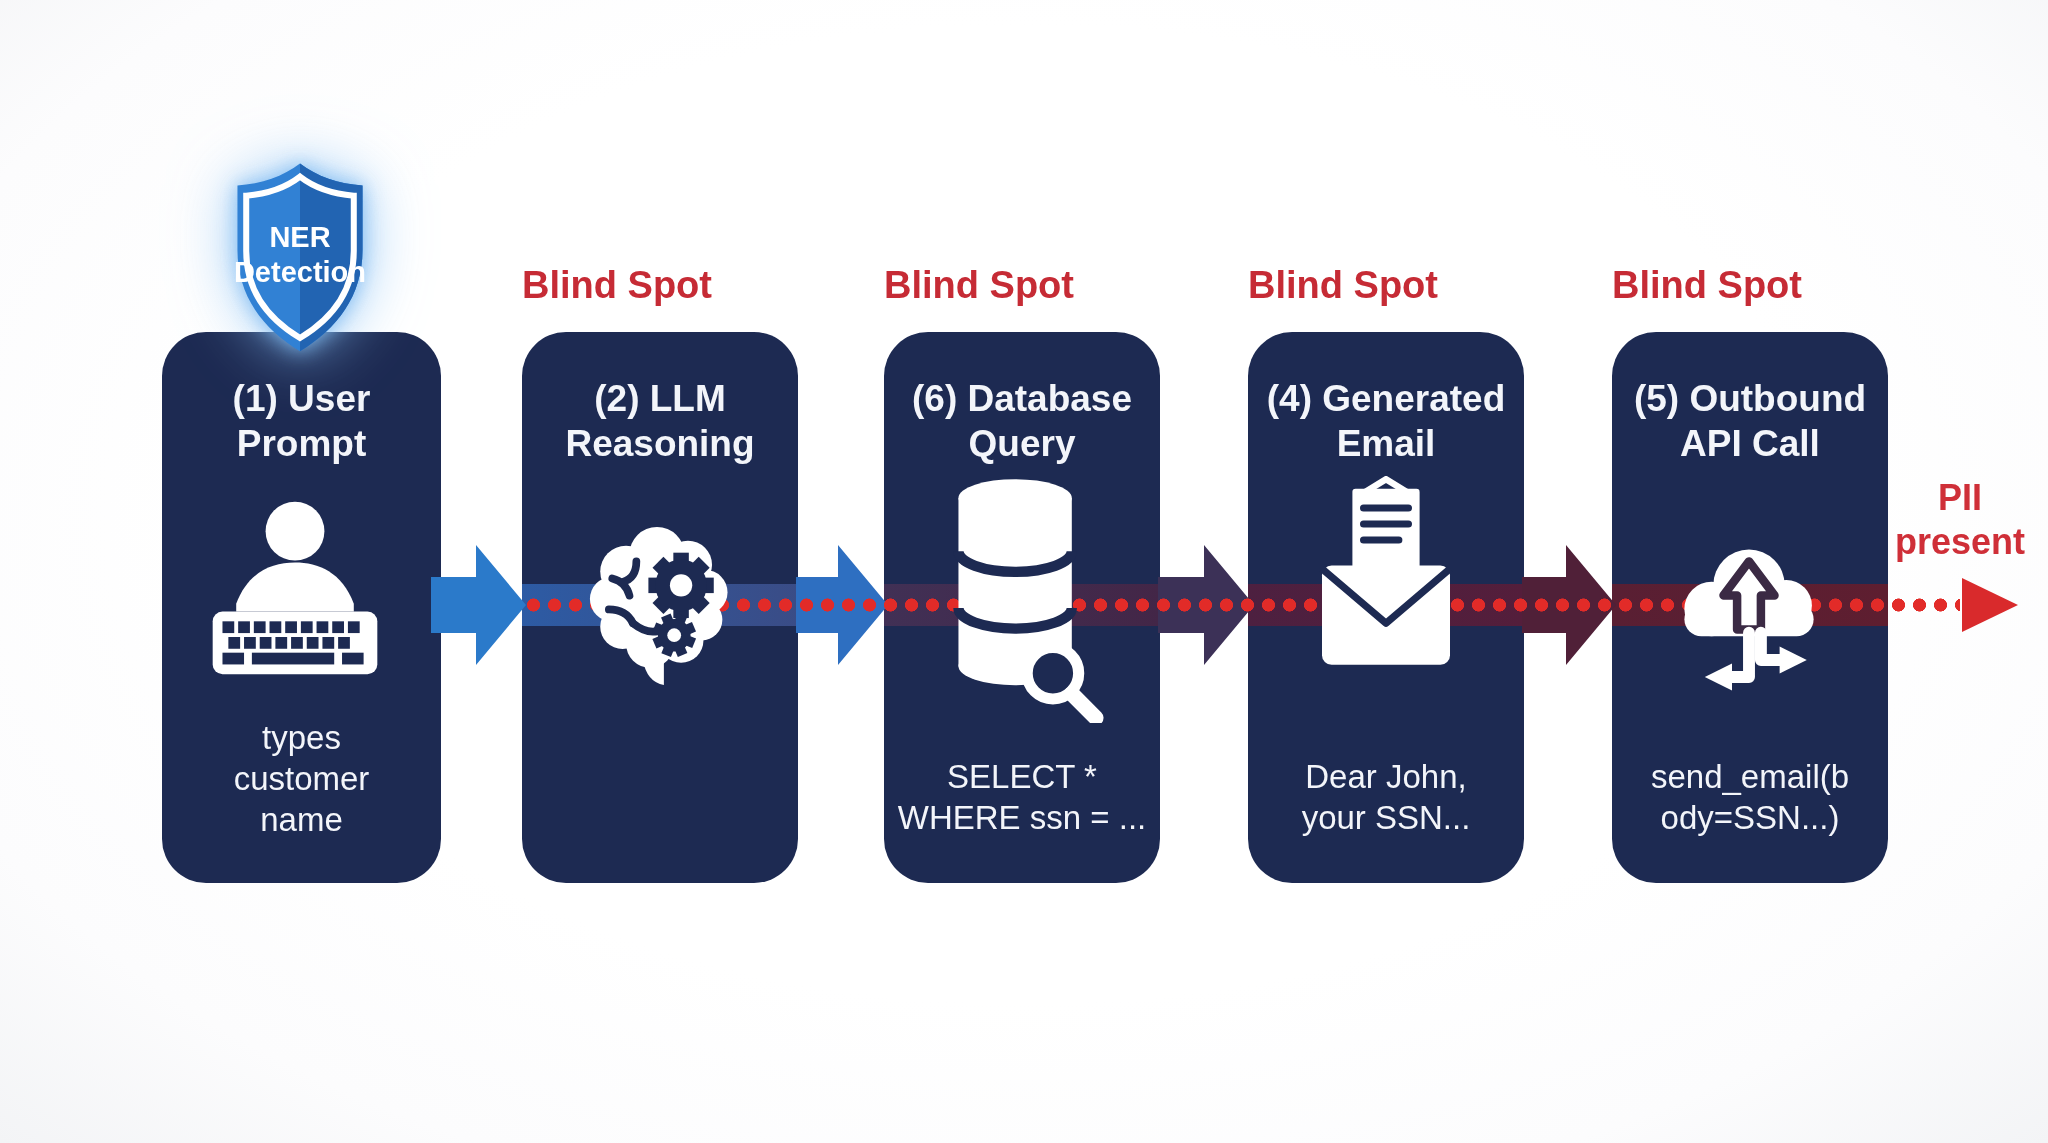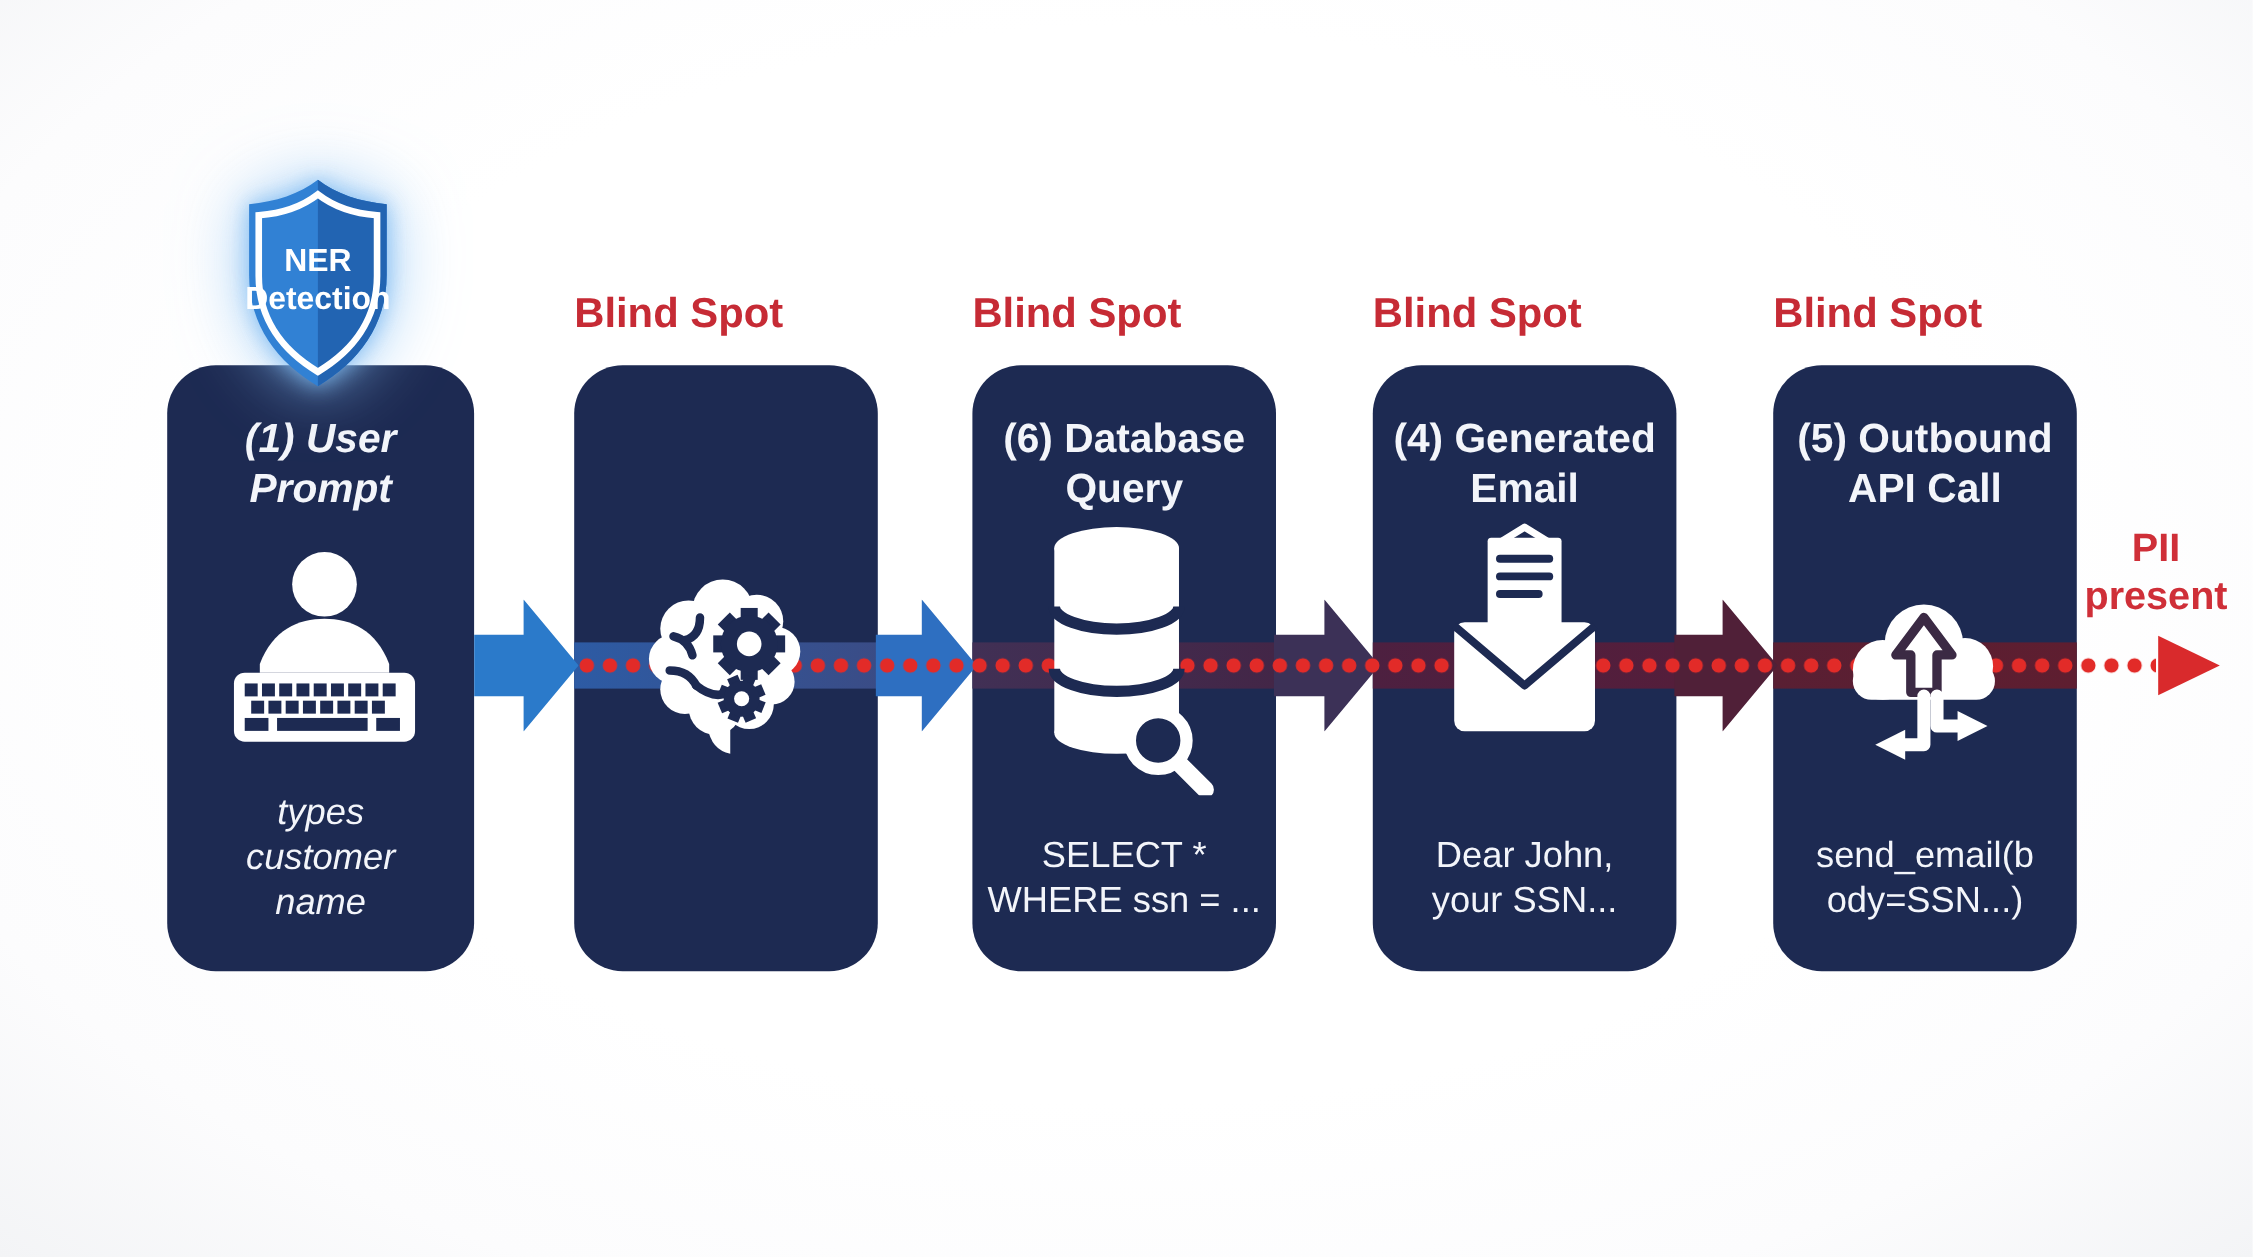--- a/index.html
+++ b/index.html
@@ -9,21 +9,21 @@
     --band-blue:#2d5ba4; --band-purple:#432647; --band-maroon:#4d2040; --band-red:#591f33;
     --shield-blue-left:#3181d4; --shield-blue-right:#2264b2; --shield-glow:#8fc1f0; --icon-dark:#3b2a44;
   }
   html,body{margin:0;padding:0;}
   body{font-family:"Liberation Sans",sans-serif;background:#fff;}
   .canvas{position:relative;width:2048px;height:1143px;overflow:hidden;
     background:radial-gradient(ellipse at 50% 45%, #ffffff 55%, var(--page-bg) 80%, #f3f4f6 100%);}
 
   .card{position:absolute;top:332px;width:276px;height:551px;border-radius:44px;
     background:var(--card-bg);z-index:1;}
-  .card.c1{left:152px;width:279px;font-style:italic;}
+  .card.c1{left:162px;width:279px;}
   .card.c2{left:522px;}
   .card.c3{left:884px;}
   .card.c4{left:1248px;}
   .card.c5{left:1612px;}
 
   .card-title{position:absolute;top:44px;left:-10px;right:-10px;text-align:center;
     color:var(--card-text);font-weight:700;font-size:37px;line-height:45px;white-space:pre-line;}
   .card-caption{position:absolute;top:411px;left:-6px;right:-6px;text-align:center;
     color:var(--card-text);font-weight:400;font-size:33px;line-height:41px;white-space:pre-line;margin-top:13px;}
   .card.c1 .card-caption{top:372px;}
@@ -56,21 +56,21 @@
   .pii{position:absolute;left:1872px;top:476px;width:176px;text-align:center;z-index:4;
     color:var(--pii-red);font-weight:700;font-size:36px;line-height:44px;white-space:pre-line;}
 
   .stage-icon{position:absolute;z-index:4;display:block;}
   .icon-user{left:197px;top:488px;width:196px;height:200px;}
   .icon-brain{left:568px;top:520px;width:178px;height:172px;}
   .icon-db{left:936px;top:474px;width:172px;height:249px;}
   .icon-mail{left:1306px;top:476px;width:160px;height:208px;}
   .icon-cloud{left:1664px;top:524px;width:170px;height:170px;}
 
-  .shield-wrap{position:absolute;left:197px;top:158px;width:184px;height:206px;z-index:6;}
+  .shield-wrap{position:absolute;left:208px;top:158px;width:184px;height:206px;z-index:6;}
   .shield-svg{display:block;width:184px;height:206px;
     filter:drop-shadow(0 0 10px rgba(125,185,240,.95)) drop-shadow(0 0 30px rgba(140,195,245,.8));}
   .shield-label{position:absolute;left:0;right:0;top:62px;text-align:center;
     color:#fff;font-weight:700;font-size:29px;line-height:35px;white-space:pre-line;}
 </style>
 </head>
 <body>
 
 <div class="canvas">
 
@@ -80,20 +80,22 @@
   <div class="blindspot bs5">Blind Spot</div>
 
   <div class="card c1">
     <div class="card-title">(1) User
 Prompt</div>
     <div class="card-caption">types
 customer
 name</div>
   </div>
   <div class="card c2">
+    <div class="card-title">(2) LLM
+Reasoning</div>
   </div>
   <div class="card c3">
     <div class="card-title">(6) Database
 Query</div>
     <div class="card-caption">SELECT *
 WHERE ssn = ...</div>
   </div>
   <div class="card c4">
     <div class="card-title">(4) Generated
 Email</div>

